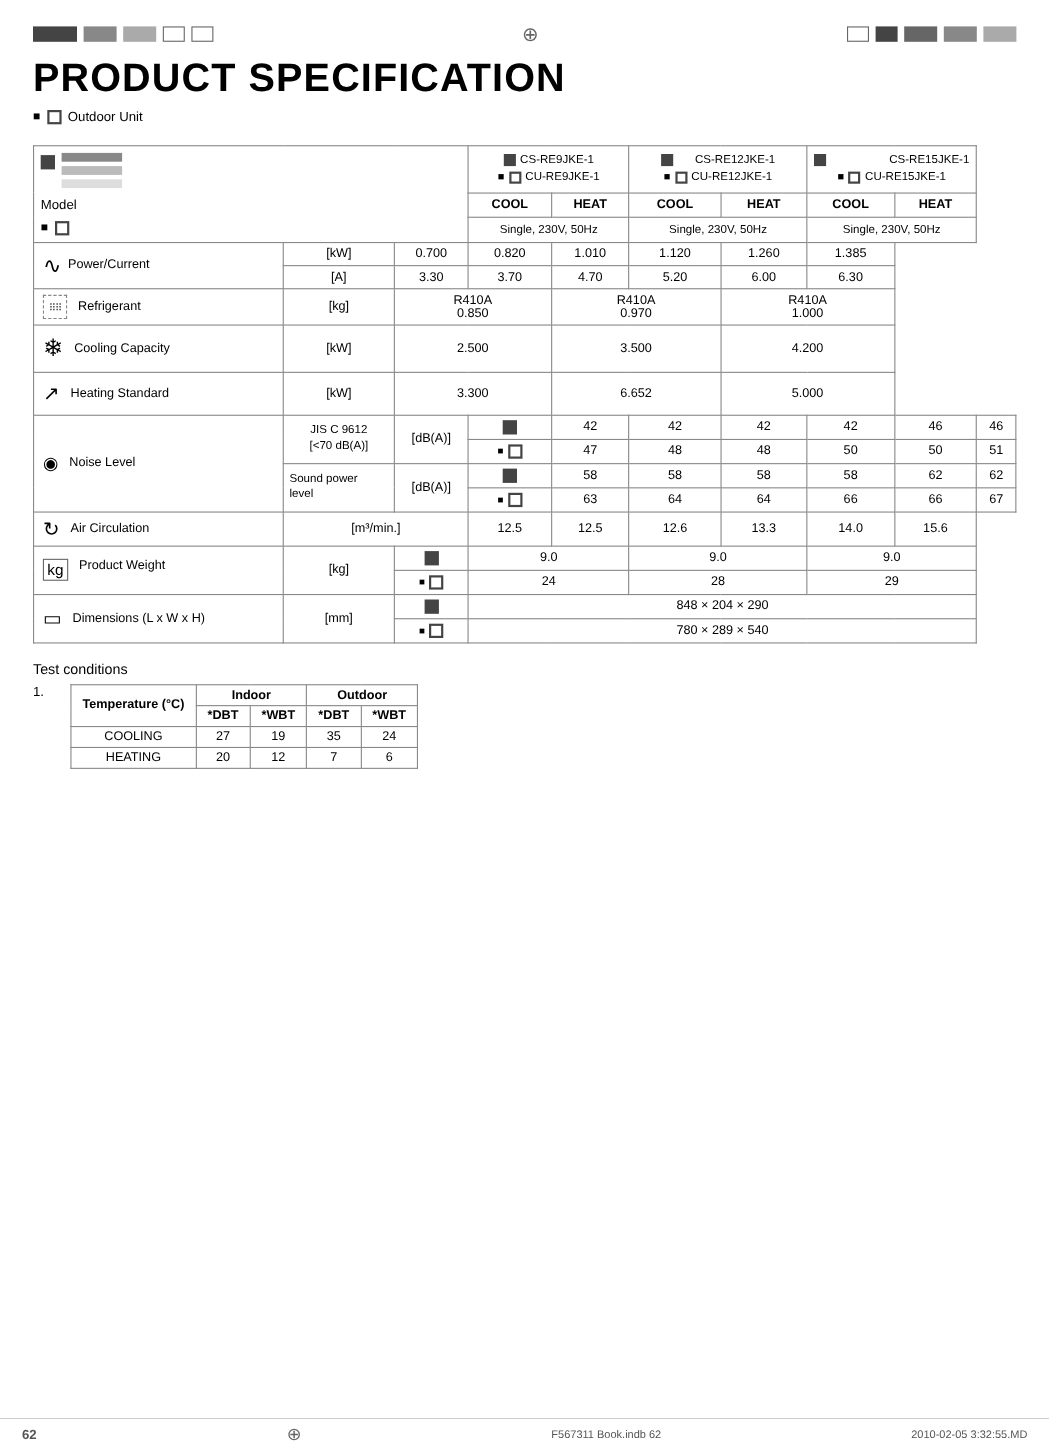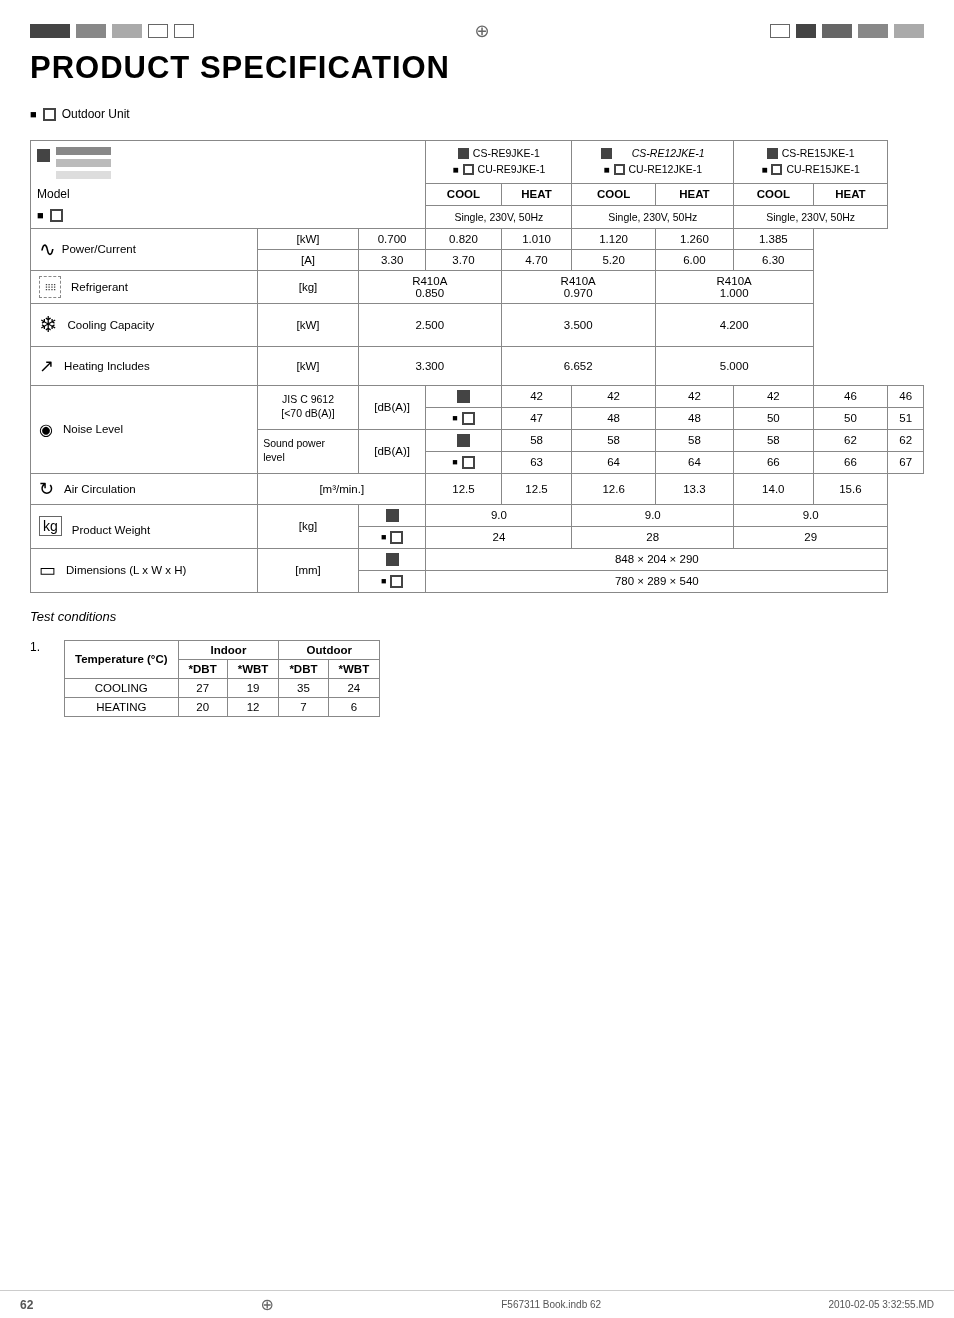--- a/index.html
+++ b/index.html
@@ -6,24 +6,24 @@
     body {
       background: #fff;
       font-family: Arial, Helvetica, sans-serif;
       font-size: 12px;
       color: #000;
       width: 954px;
       min-height: 1318px;
       padding: 20px 30px;
     }
     .page-title {
-      font-size: 31px;
+      font-size: 36px;
       font-weight: 900;
       letter-spacing: 1px;
-      margin-bottom: 18px;
+      margin-bottom: 4px;
       font-family: Arial Black, Arial, sans-serif;
     }
     .legend {
       margin-bottom: 14px;
       line-height: 1.8;
     }
     .legend-item {
       display: flex;
       align-items: center;
       gap: 6px;
@@ -148,32 +148,32 @@
           <span class="indoor-sq" style="width:11px;height:11px;"></span>
           <span>CS-RE9JKE-1</span>
         </div>
         <div style="display:flex; align-items:center; justify-content:center; gap:4px;">
           <span style="font-size:10px; font-weight:bold;">■</span>
             <span class="outdoor-sq" style="width:11px;height:11px;"></span>
           <span>CU-RE9JKE-1</span>
         </div>
       </td>
       <td colspan="2" style="font-size:10.5px; line-height:1.5; text-align:center;">
-        <div style="display:flex; align-items:center; justify-content:center; gap:20px;font-style:italic;">
+        <div style="display:flex; align-items:center; justify-content:center; gap:20px;">
           <span class="indoor-sq" style="width:11px;height:11px;"></span>
           <span>CS-RE12JKE-1</span>
         </div>
         <div style="display:flex; align-items:center; justify-content:center; gap:4px;">
           <span style="font-size:10px; font-weight:bold;">■</span>
             <span class="outdoor-sq" style="width:11px;height:11px;"></span>
           <span>CU-RE12JKE-1</span>
         </div>
       </td>
       <td colspan="2" style="font-size:10.5px; line-height:1.5; text-align:center;">
-        <div style="display:flex; align-items:center; justify-content:center; gap:4px;">
+        <div style="display:flex; align-items:center; justify-content:space-between; gap:4px;">
           <span class="indoor-sq" style="width:11px;height:11px;"></span>
           <span>CS-RE15JKE-1</span>
         </div>
         <div style="display:flex; align-items:center; justify-content:center; gap:4px;">
           <span style="font-size:10px; font-weight:bold;">■</span>
             <span class="outdoor-sq" style="width:11px;height:11px;"></span>
           <span>CU-RE15JKE-1</span>
         </div>
       </td>
     </tr>
@@ -242,21 +242,21 @@
       <td>[kW]</td>
       <td colspan="2">2.500</td>
       <td colspan="2">3.500</td>
       <td colspan="2">4.200</td>
     </tr>
 
     <tr>
       <td style="text-align:left; vertical-align:middle; padding:8px 8px;">
         <div class="row-icon">
           <span style="font-size:18px; margin-right:4px;">↗</span>
-          <span>Heating Includes</span>
+          <span>Heating Standard</span>
         </div>
       </td>
       <td>[kW]</td>
       <td colspan="2">3.300</td>
       <td colspan="2">6.652</td>
       <td colspan="2">5.000</td>
     </tr>
 
     <tr>
       <td rowspan="4" style="text-align:left; vertical-align:middle; padding:4px 8px;">
@@ -341,21 +341,21 @@
       <td>12.5</td>
       <td>12.5</td>
       <td>12.6</td>
       <td>13.3</td>
       <td>14.0</td>
       <td>15.6</td>
     </tr>
 
     <tr>
       <td rowspan="2" style="text-align:left; vertical-align:middle; padding:4px 8px;">
-        <div class="row-icon" style="align-items:flex-end;">
+        <div class="row-icon" style="align-items:flex-start;">
           <span style="font-size:14px; margin-right:4px; border:1px solid #666; padding:1px 3px; display:inline-block;">kg</span>
           <span>Product Weight</span>
         </div>
       </td>
       <td rowspan="2">[kg]</td>
       <td>
         <div class="unit-indicator">
             <span class="indoor-sq"></span>
           </div>
       </td>
@@ -398,21 +398,21 @@
           <span style="font-size:9px; font-weight:bold;">■</span>
           <span class="outdoor-sq"></span>
         </div>
       </td>
       <td colspan="6">780 × 289 × 540</td>
     </tr>
   </tbody>
 </table>
 
 <div class="test-section">
-  <p style="font-size:13px; margin-bottom:16px;font-style:italic;">Test conditions</p>
+  <p style="font-size:13px; margin-bottom:6px;">Test conditions</p>
   <div style="display:flex; align-items:flex-start; gap:8px; margin-bottom:8px;">
     <span style="font-size:12px;">1.</span>
     <table class="test-table">
       <thead>
         <tr>
           <th rowspan="2">Temperature (°C)</th>
           <th colspan="2">Indoor</th>
           <th colspan="2">Outdoor</th>
         </tr>
         <tr>

